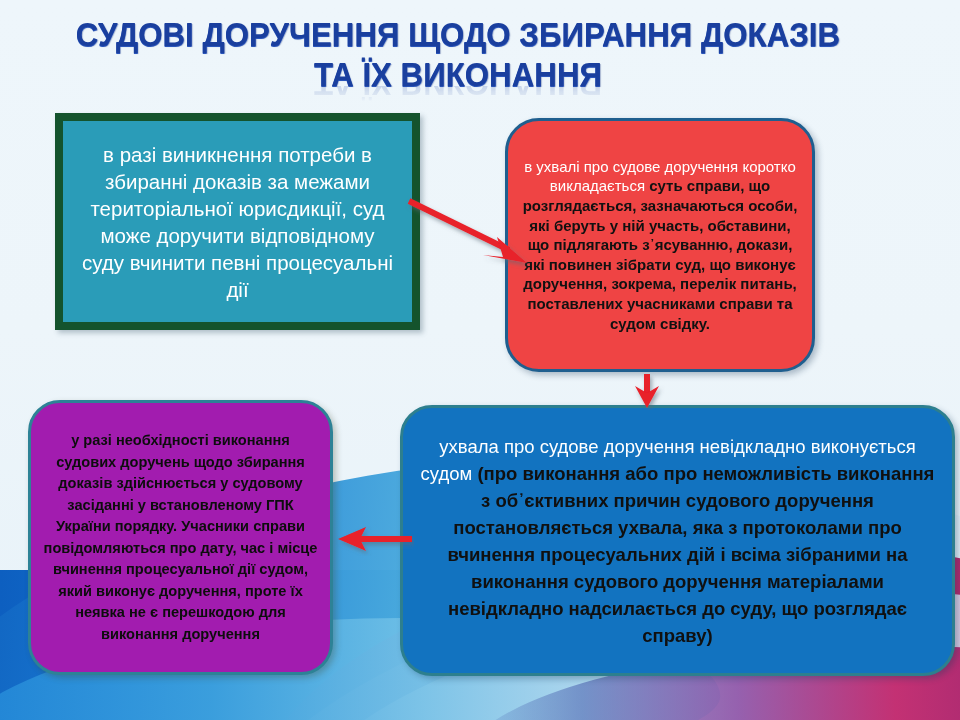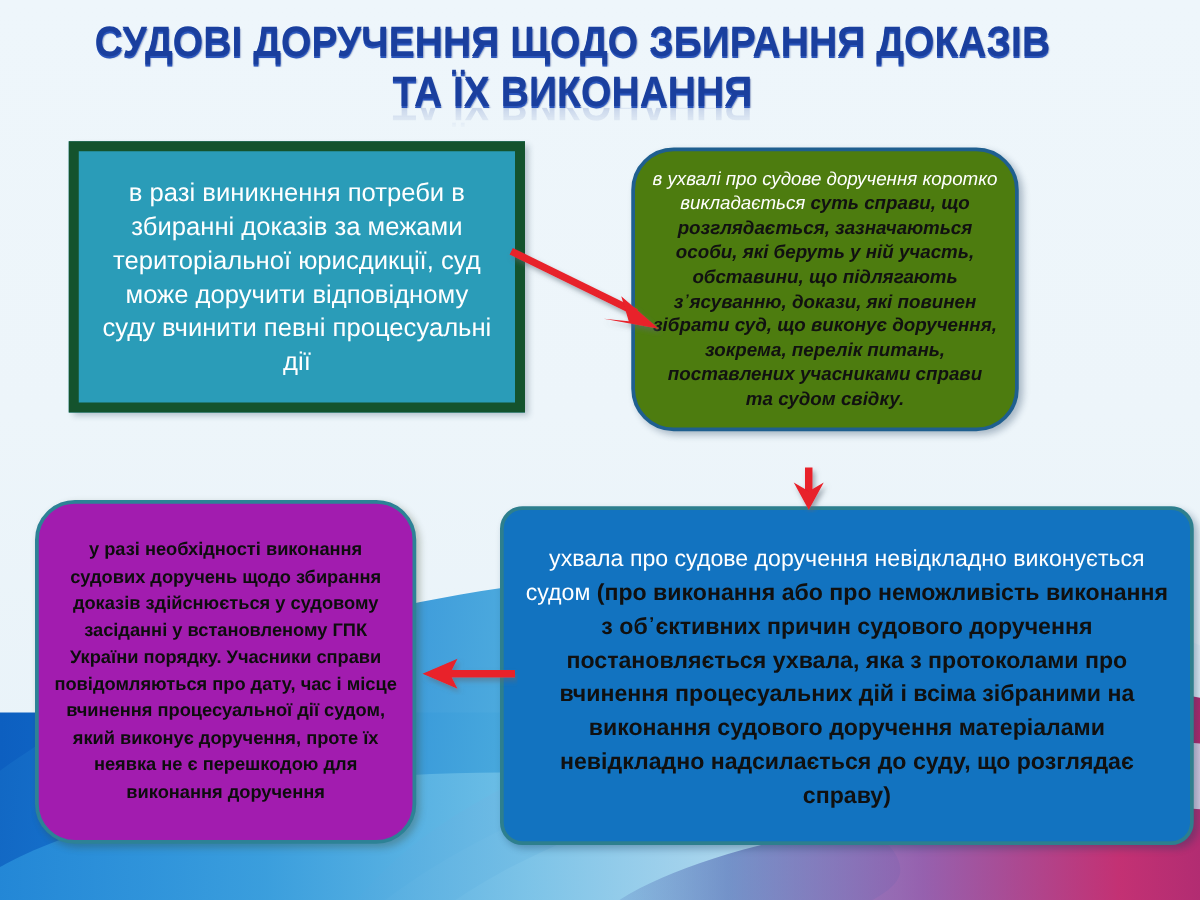--- a/index.html
+++ b/index.html
@@ -104,40 +104,39 @@
     box-shadow:3px 3px 5px rgba(40,70,90,.30);
   }
   #box-teal p {
     color:#ffffff;
     font-size:20.5px;
     line-height:27px;
     padding:4px 14px;
   }
 
   #box-green {
-    left:505px; top:118px; width:310px; height:227px;
-    background:#4d7c0f;
+    left:505px; top:118px; width:310px; height:254px;
+    background:#ef4444;
     border:3px solid #1f5f8f;
     border-radius:34px;
     box-shadow:3px 3px 6px rgba(30,60,90,.33);
-    font-style:italic;
   }
   #box-green p {
     font-size:15px;
     line-height:19.6px;
     padding:6px 14px;
   }
   .g-white { color:#ffffff; font-weight:normal; }
   .g-black { color:#111111; font-weight:bold; }
 
   #box-blue {
     left:400px; top:405px; width:555px; height:271px;
     background:#1273c0;
     border:3px solid #2d7f8e;
-    border-radius:18px;
+    border-radius:32px;
     box-shadow:3px 3px 6px rgba(20,60,95,.33);
   }
   #box-blue p {
     font-size:18.5px;
     line-height:27px;
     padding:4px 16px;
   }
   .b-white { color:#ffffff; font-weight:normal; }
   .b-black { color:#101010; font-weight:bold; }
 

